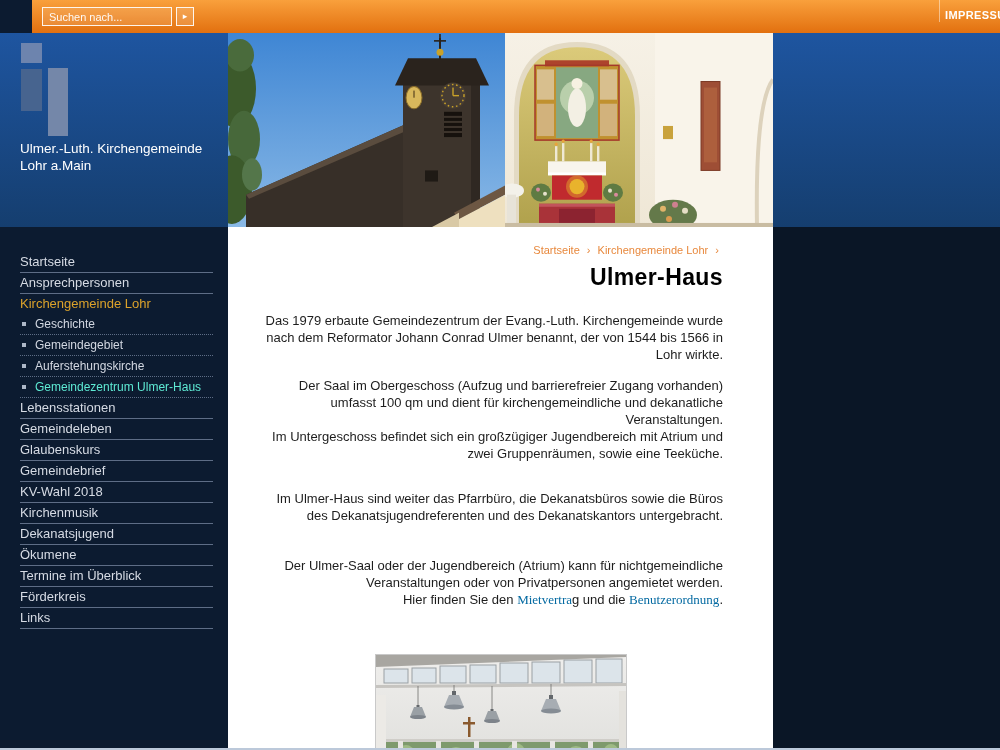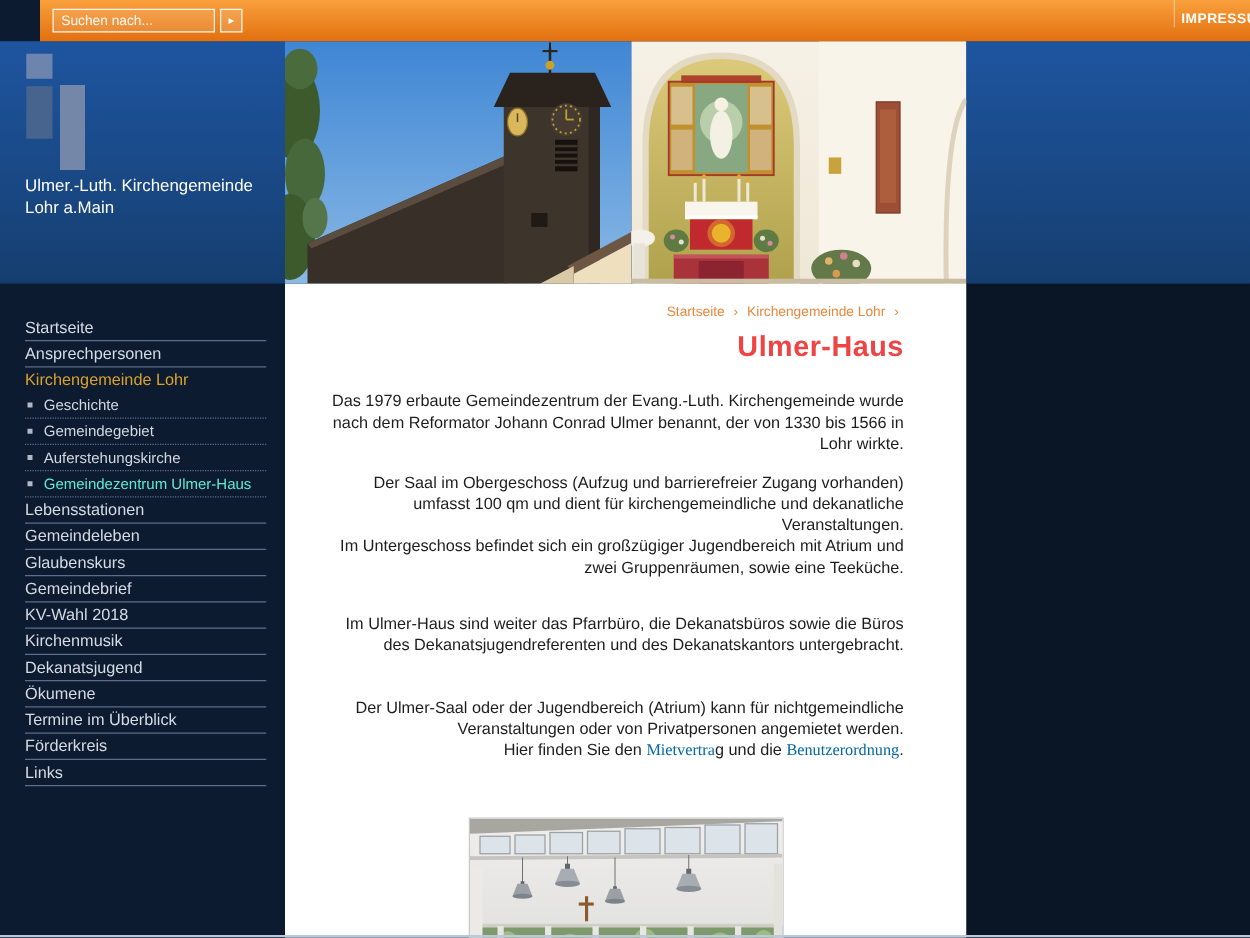--- a/index.html
+++ b/index.html
@@ -44,21 +44,21 @@
     border-bottom:1px dotted #5e6d86;cursor:pointer;}
   li.nav-sub .lbl{margin-left:9px;}
   li.nav-sub.active .lbl{color:#5eead4;text-align:center;}
   .bullet{display:inline-block;width:4px;height:4px;background:#aeb8c8;vertical-align:2px;}
   
   .content{position:absolute;left:228px;top:227px;width:545px;height:559px;background:#ffffff;
     box-sizing:border-box;padding:17px 50px 0 33px;overflow:hidden;text-align:right;}
   .breadcrumb{font-size:11px;color:#e8883c;}
   .crumb-link{cursor:pointer;}
   .crumb-sep{margin:0 4px;}
-  h1.page-title{margin:8px 0 0;font-size:23px;font-weight:bold;color:#ef4444;letter-spacing:0.4px;}
+  h1.page-title{margin:8px 0 0;font-size:23px;font-weight:bold;color:#000000;letter-spacing:0.4px;}
   .para{font-size:13px;line-height:17px;color:#1d1d1d;width:462px;}
   .p1{margin-top:21px;}.p2{margin-top:14px;}.p3{margin-top:28px;}.p4{margin-top:33px;}
   .textlink{color:#0369a1;cursor:pointer;font-family:Liberation Serif, serif;}
   .hall-figure{margin:46px 0 0 114px;width:252px;border:1px solid #c9c9c9;box-sizing:border-box;
     background:#fff;line-height:0;}
   .hall-figure svg{display:block;width:250px;height:120px;}
 </style>
 </head>
 <body>
 
@@ -226,21 +226,21 @@
 <div class="content">
   <div class="breadcrumb">
     <span class="crumb-link">Startseite</span>
     <span class="crumb-sep">›</span>
     <span class="crumb-link">Kirchengemeinde Lohr</span>
     <span class="crumb-sep">›</span>
   </div>
 
   <h1 class="page-title">Ulmer-Haus</h1>
 
-  <div class="para p1">Das 1979 erbaute Gemeindezentrum der Evang.-Luth. Kirchengemeinde wurde nach dem Reformator Johann Conrad Ulmer benannt, der von 1330 bis 1566 in Lohr wirkte.</div>
+  <div class="para p1">Das 1979 erbaute Gemeindezentrum der Evang.-Luth. Kirchengemeinde wurde nach dem Reformator Johann Conrad Ulmer benannt, der von 1544 bis 1566 in Lohr wirkte.</div>
 
   <div class="para p2">
     <div>Der Saal im Obergeschoss (Aufzug und barrierefreier Zugang vorhanden) umfasst 100 qm und dient für kirchengemeindliche und dekanatliche Veranstaltungen.</div>
     <div>Im Untergeschoss befindet sich ein großzügiger Jugendbereich mit Atrium und zwei Gruppenräumen, sowie eine Teeküche.</div>
   </div>
 
   <div class="para p3">Im Ulmer-Haus sind weiter das Pfarrbüro, die Dekanatsbüros sowie die Büros des Dekanatsjugendreferenten und des Dekanatskantors untergebracht.</div>
 
   <div class="para p4">
     <div>Der Ulmer-Saal oder der Jugendbereich (Atrium) kann für nichtgemeindliche Veranstaltungen oder von Privatpersonen angemietet werden.</div>

